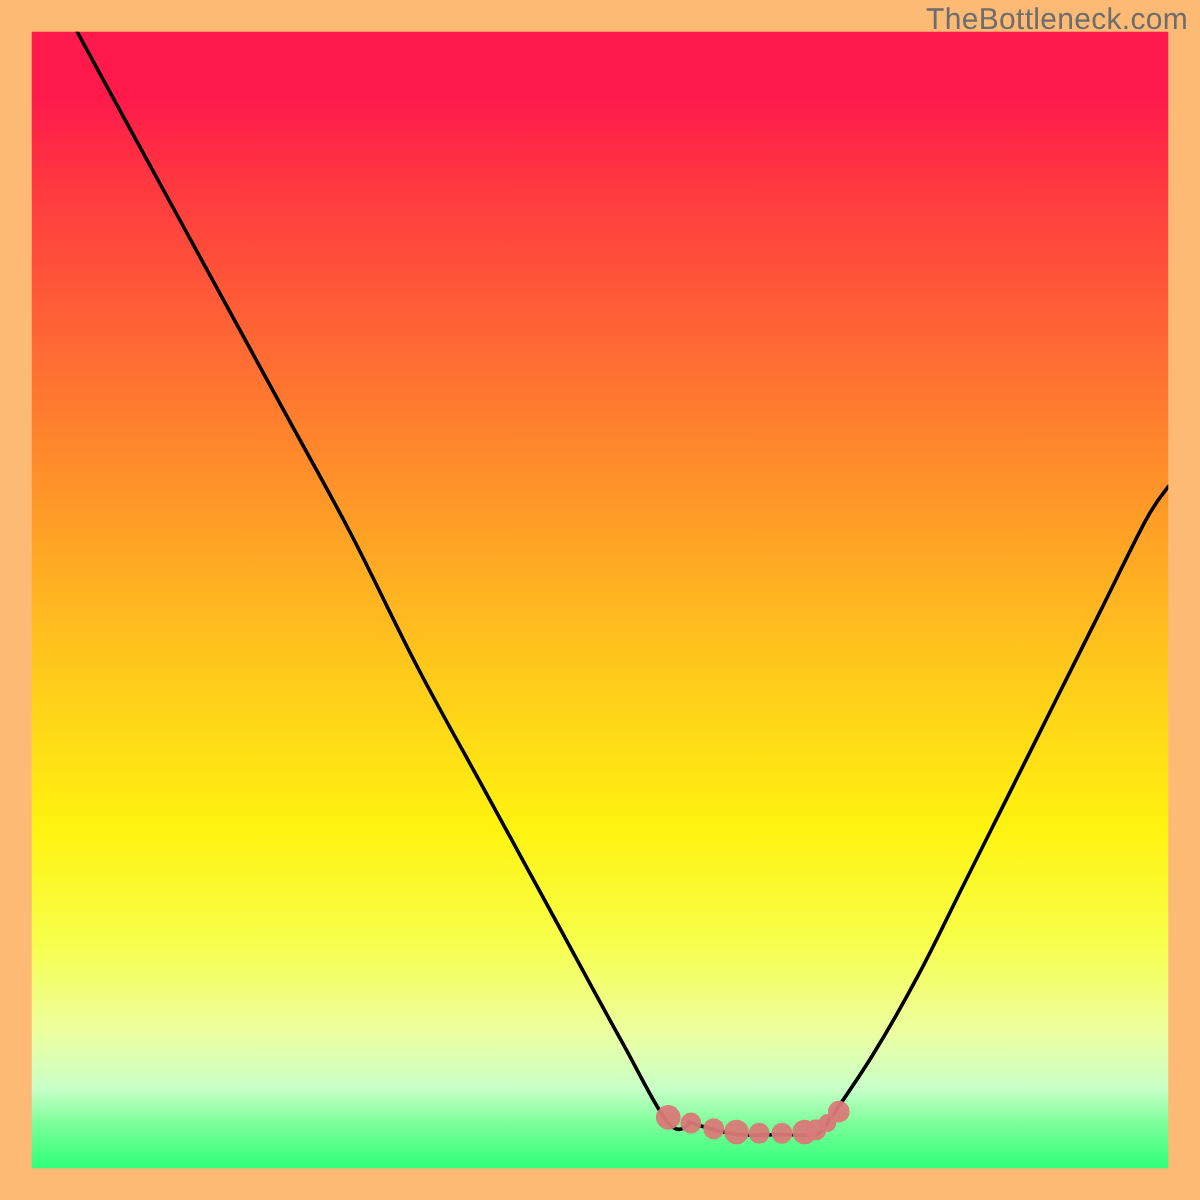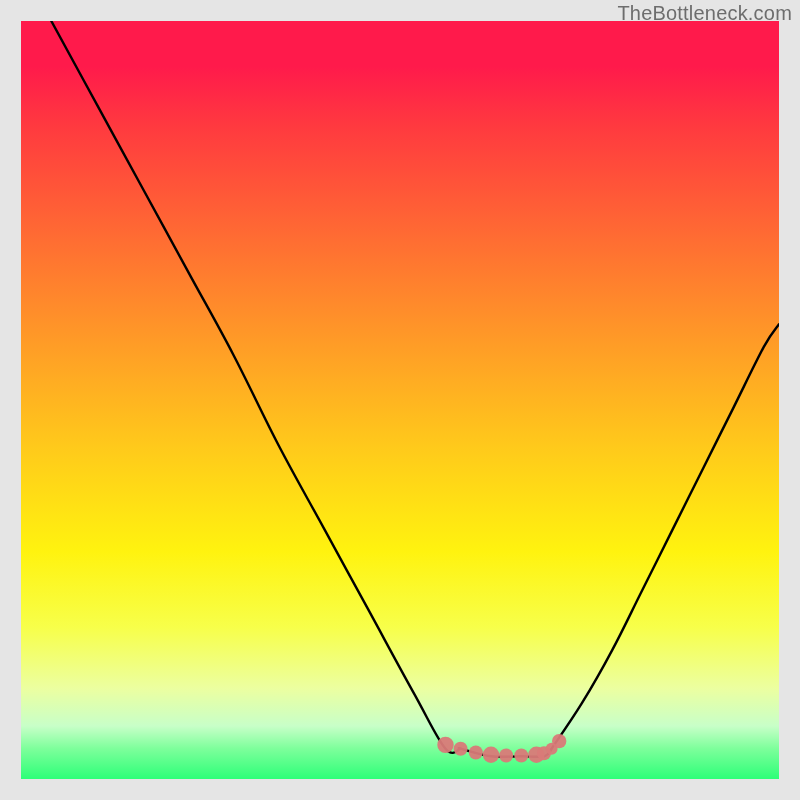--- a/index.html
+++ b/index.html
@@ -8,21 +8,21 @@
     width: 800px;
     height: 800px;
     background: #000;
     overflow: hidden;
     font-family: Arial, Helvetica, sans-serif;
   }
   .stage {
     position: relative;
     width: 800px;
     height: 800px;
-    background: #e5e5e5;
+    background: #fdba74;
     text-align: center;
   }
   .plot {
     position: absolute;
     
     left: 21px;
     top: 21px;
     width: 758px;
     height: 758px;
     overflow: hidden;

